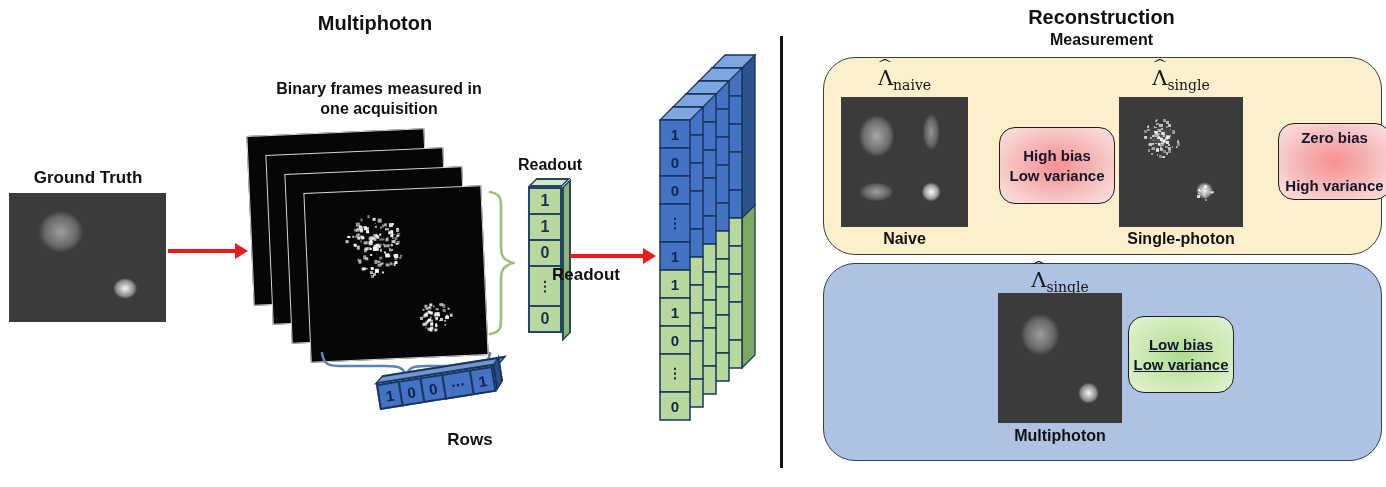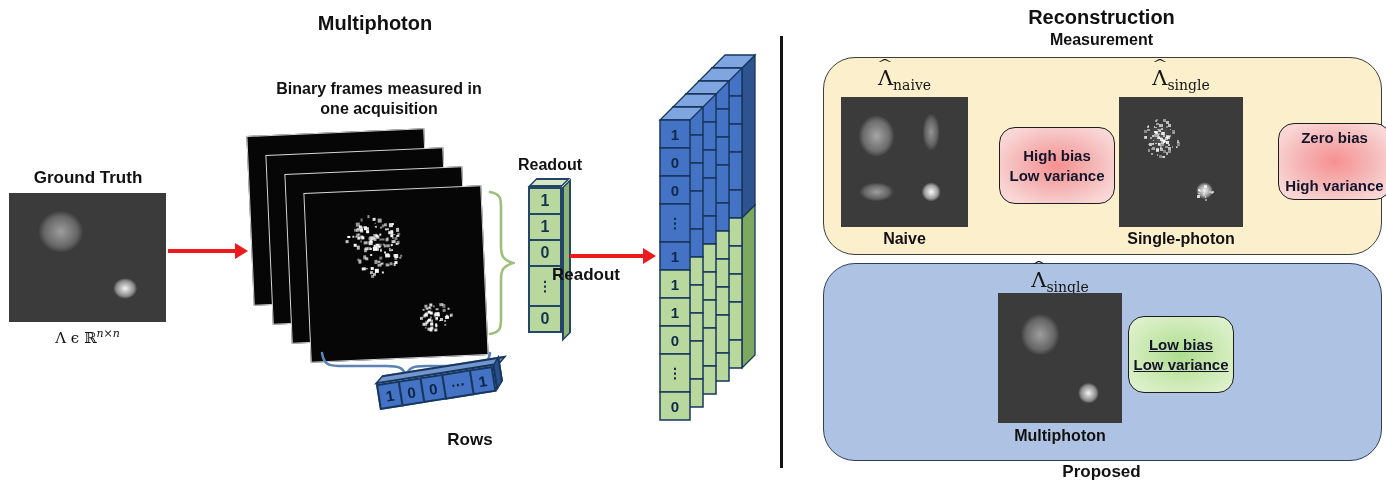--- a/index.html
+++ b/index.html
@@ -89,21 +89,20 @@
 
   <div class="abs title" style="left:250px;top:12px;width:250px;">Multiphoton</div>
 
   <div class="abs caption2" style="left:10px;top:168px;width:156px;">Ground Truth</div>
 
   <div class="abs sublabel" style="left:243px;top:79px;width:272px;line-height:1.22;">
     <div>Binary frames measured in</div>
     <div>one acquisition</div>
   </div>
   <div class="img" id="gt-img" style="left:9px;top:193px;width:157px;height:129px;"></div>
-  <div class="abs" id="gt-formula" style="left:9px;top:327px;width:157px;"><span>Λ ϵ ℝ</span><sup>n×n</sup></div>
 
   <div class="arrow-line" style="left:168px;top:249px;width:68px;"></div>
   <div class="arrow-head" style="left:235px;top:243px;"></div>
 
   <div class="frame" style="left:250px;top:132px;"></div>
   <div class="frame" style="left:269px;top:151px;"></div>
   <div class="frame" style="left:288px;top:170px;"></div>
   <div class="frame" style="left:307px;top:189px;">
       <span class="dot" style="left: 31.24%; top: 26.69%; width: 2.8px; height: 2.8px; opacity: 0.99;"></span>
       <span class="dot" style="left: 32.7%; top: 20.8%; width: 3.6px; height: 3.6px; opacity: 0.95;"></span>
@@ -517,14 +516,13 @@
   <div class="mlabel" style="left:998px;top:268px;width:124px;">
     <span class="lam"><span class="hat">^</span><span>Λ</span></span><sub>single</sub>
   </div>
   <div class="img" id="multi-img" style="left:998px;top:293px;width:124px;height:130px;"></div>
   <div class="abs caption" style="left:998px;top:427px;width:124px;">Multiphoton</div>
   <div class="badge green" style="left:1128px;top:316px;width:104px;height:75px;">
     <div>Low bias</div>
     <div>Low variance</div>
   </div>
 
-  <div class="abs caption2" style="left:823px;top:462px;width:557px;">Proposed</div>
 </div>
 
 </body></html>

